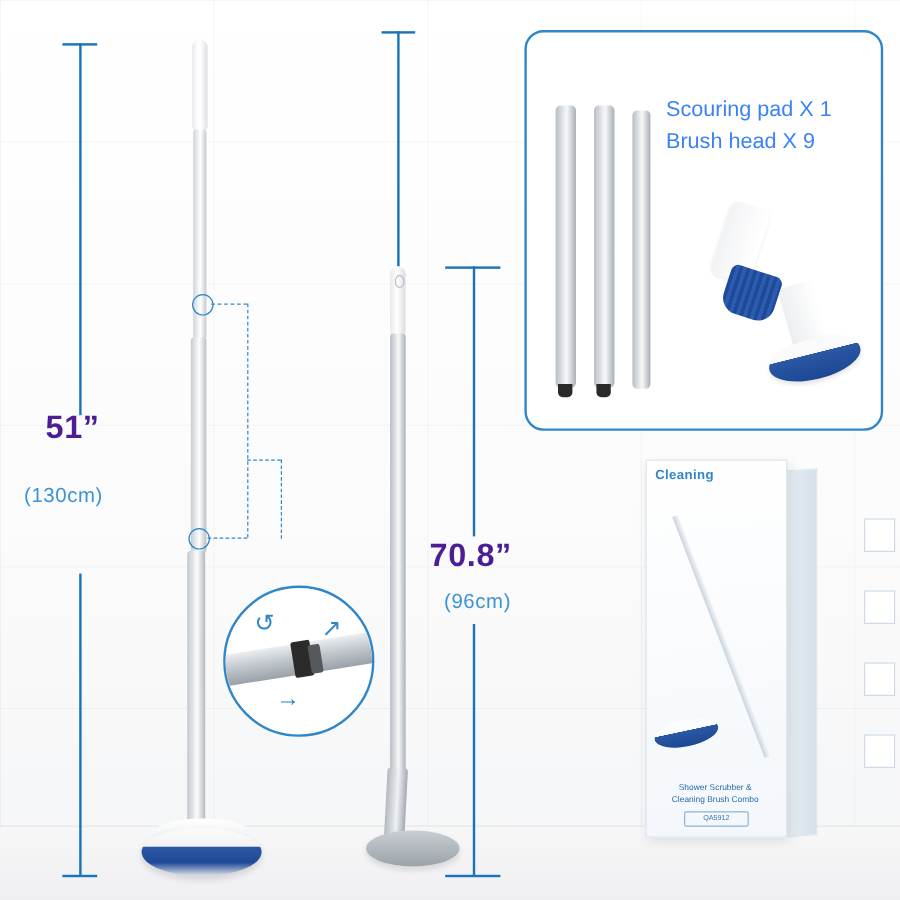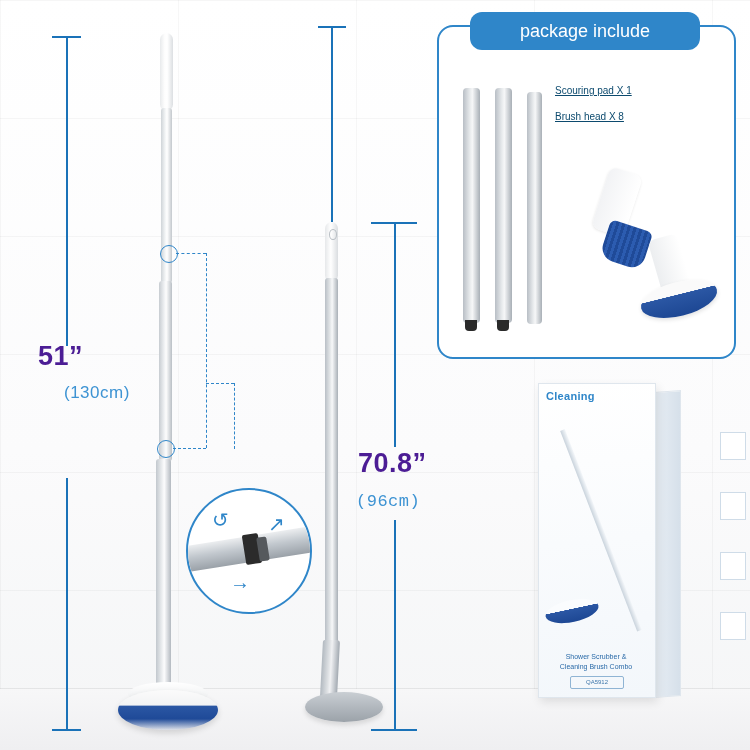--- a/index.html
+++ b/index.html
@@ -50,21 +50,21 @@
   
   .bubble{position:absolute;left:186px;top:488px;width:122px;height:122px;border:2px solid #2f86c9;border-radius:50%;background:#ffffff;overflow:hidden;}
   .bb-tube{position:absolute;left:-8px;top:46px;width:140px;height:26px;background:linear-gradient(180deg,#eceef0,#c2c8ce 45%,#9aa1a8);border-radius:5px;transform:rotate(-9deg);}
   .bb-joint{position:absolute;left:56px;top:44px;width:16px;height:30px;background:#2b2b2b;border-radius:2px;transform:rotate(-9deg);}
   .bb-joint2{position:absolute;left:70px;top:47px;width:10px;height:24px;background:#55595d;border-radius:2px;transform:rotate(-9deg);}
   .arrowtxt{position:absolute;color:#2f86c9;font-size:20px;line-height:1;}
 
   
   .panel{position:absolute;left:437px;top:25px;width:295px;height:330px;border:2px solid #2f86c9;border-radius:16px;background:rgba(255,255,255,.97);}
   .panel-tab{position:absolute;left:470px;top:12px;width:230px;height:38px;background:#2f86c9;border-radius:12px;display:flex;align-items:center;justify-content:center;color:#fff;font-size:18px;}
-  .pkg-list{position:absolute;left:555px;top:78px;color:#0c4a6e;font-size:10px;line-height:26px;text-decoration:underline;}
+  .pkg-list{position:absolute;left:555px;top:78px;color:#3b82f6;font-size:18px;line-height:26px;}
   .pk-pole{position:absolute;border-radius:4px;background:linear-gradient(90deg,#b8bec5,#e7eaec 40%,#f6f7f8 55%,#a8afb6);}
   .pk-tip{position:absolute;width:12px;height:11px;background:#2a2a2a;border-radius:0 0 4px 4px;}
   .brushhead{position:absolute;left:600px;top:170px;width:34px;height:64px;background:linear-gradient(90deg,#f2f3f5,#ffffff);border-radius:8px;transform:rotate(18deg);box-shadow:0 1px 3px rgba(0,0,0,.1);}
   .bristles{position:absolute;left:604px;top:225px;width:44px;height:40px;background:repeating-linear-gradient(90deg,#1f4a98 0 3px,#2c5cb0 3px 6px);border-radius:6px 6px 14px 14px;transform:rotate(18deg);}
   .pk-pad{position:absolute;left:640px;top:282px;width:78px;height:34px;border-radius:50%;background:linear-gradient(180deg,#fafafa 0 36%,#2b57a4 37%,#1d4793 100%);transform:rotate(-14deg);box-shadow:0 2px 4px rgba(0,0,0,.12);}
   .pk-handle2{position:absolute;left:655px;top:236px;width:30px;height:58px;background:linear-gradient(90deg,#eceef0,#ffffff);border-radius:7px;transform:rotate(-16deg);}
 
   
   .box{position:absolute;left:538px;top:383px;width:116px;height:313px;background:linear-gradient(175deg,#ffffff,#f3f7fb);border:1px solid #dfe6ed;box-shadow:2px 4px 9px rgba(0,0,0,.10);}
   .box-side{position:absolute;left:654px;top:392px;width:26px;height:304px;background:linear-gradient(90deg,#e9eff5,#d6e0ea);border:1px solid #dfe6ed;border-left:none;transform:skewY(-4deg);transform-origin:top left;}
@@ -83,32 +83,32 @@
   <div class="tiles"></div>
   <div class="floorline"></div>
   <div class="floor"></div>
 
   <div class="mline mv" style="left:66px;top:36px;height:310px;"></div>
   <div class="mline mv" style="left:66px;top:478px;height:252px;"></div>
   <div class="cap" style="left:52px;top:36px;width:29px;"></div>
   <div class="cap" style="left:52px;top:729px;width:29px;"></div>
 
   <div class="dimlabel dim-big" style="left:38px;top:341px;">51”</div>
-  <div class="dimlabel dim-sub" style="left:20px;top:383px;margin-left:44px;">(130cm)</div>
+  <div class="dimlabel dim-sub" style="left:20px;top:403px;">(130cm)</div>
 
   <div class="mline mv" style="left:331px;top:26px;height:196px;"></div>
   <div class="cap" style="left:318px;top:26px;width:28px;"></div>
 
   <div class="mline mv" style="left:394px;top:222px;height:225px;"></div>
   <div class="mline mv" style="left:394px;top:520px;height:210px;"></div>
   <div class="cap" style="left:371px;top:222px;width:46px;"></div>
   <div class="cap" style="left:371px;top:729px;width:46px;"></div>
 
   <div class="dimlabel dim-big" style="left:358px;top:448px;">70.8”</div>
-  <div class="dimlabel dim-sub" style="left:356px;top:492px;font-family:Liberation Mono, monospace;">(96cm)</div>
+  <div class="dimlabel dim-sub" style="left:370px;top:492px;">(96cm)</div>
 
   <div class="pole handle1"></div>
   <div class="pole shaft1a"></div>
   <div class="pole shaft1b"></div>
   <div class="pole shaft1c"></div>
   <div class="padtop"></div>
   <div class="pad"></div>
 
   <div class="circ" style="left:160px;top:245px;width:16px;height:16px;"></div>
   <div class="circ" style="left:157px;top:440px;width:16px;height:16px;"></div>
@@ -127,31 +127,30 @@
     <div class="arrowtxt" style="left:42px;top:82px;">→</div>
   </div>
 
   <div class="pole handle2"></div>
   <div class="hole2"></div>
   <div class="pole shaft2"></div>
   <div class="pole shaft2b"></div>
   <div class="head2"></div>
 
   <div class="panel"></div>
-  <div class="panel-tab">package include</div>
 
   <div class="pk-pole" style="left:463px;top:88px;width:17px;height:235px;"></div>
   <div class="pk-tip" style="left:465px;top:320px;"></div>
   <div class="pk-pole" style="left:495px;top:88px;width:17px;height:235px;"></div>
   <div class="pk-tip" style="left:497px;top:320px;"></div>
   <div class="pk-pole" style="left:527px;top:92px;width:15px;height:232px;"></div>
 
   <div class="pkg-list">
     <div>Scouring pad X 1</div>
-    <div>Brush head X 8</div>
+    <div>Brush head X 9</div>
   </div>
 
   <div class="brushhead"></div>
   <div class="bristles"></div>
   <div class="pk-handle2"></div>
   <div class="pk-pad"></div>
 
   <div class="box-side"></div>
   <div class="box"></div>
   <div class="box-logo">Cleaning</div>

